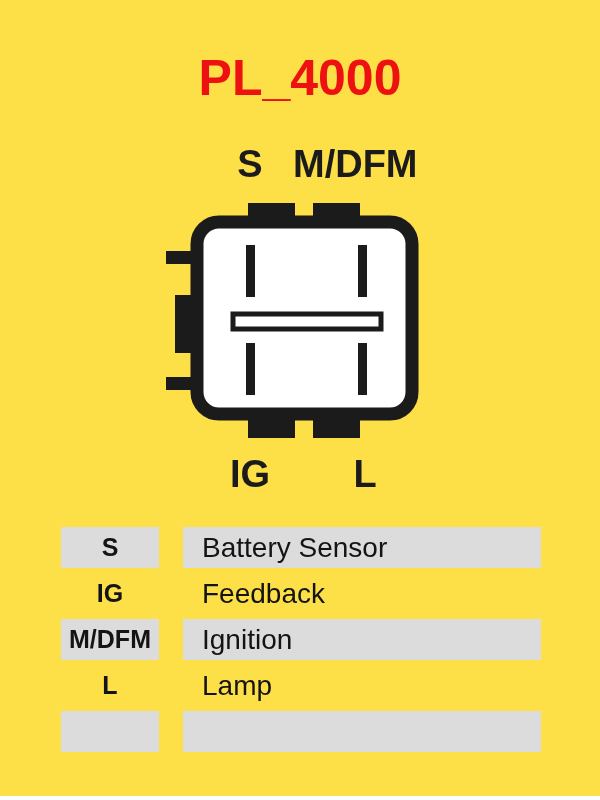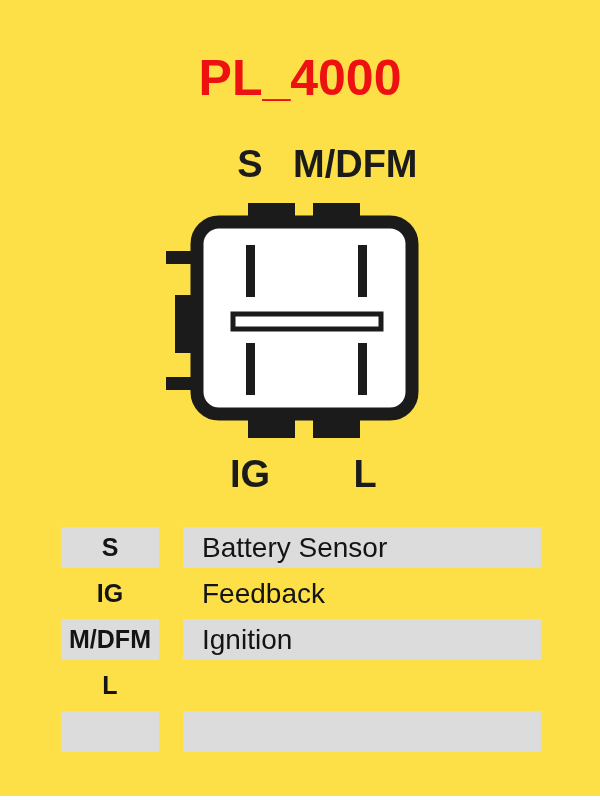--- a/index.html
+++ b/index.html
@@ -150,20 +150,21 @@
       <div class="cell-desc">Feedback</div>
     </div>
 
     <div class="legend-row shaded">
       <div class="cell-pin">M/DFM</div>
       <div class="cell-desc">Ignition</div>
     </div>
 
     <div class="legend-row">
       <div class="cell-pin">L</div>
+      <div class="cell-desc">Lamp</div>
     </div>
 
     <div class="legend-row shaded">
       <div class="cell-pin"></div>
       <div class="cell-desc"></div>
     </div>
 
   </div>
 
 </div>

